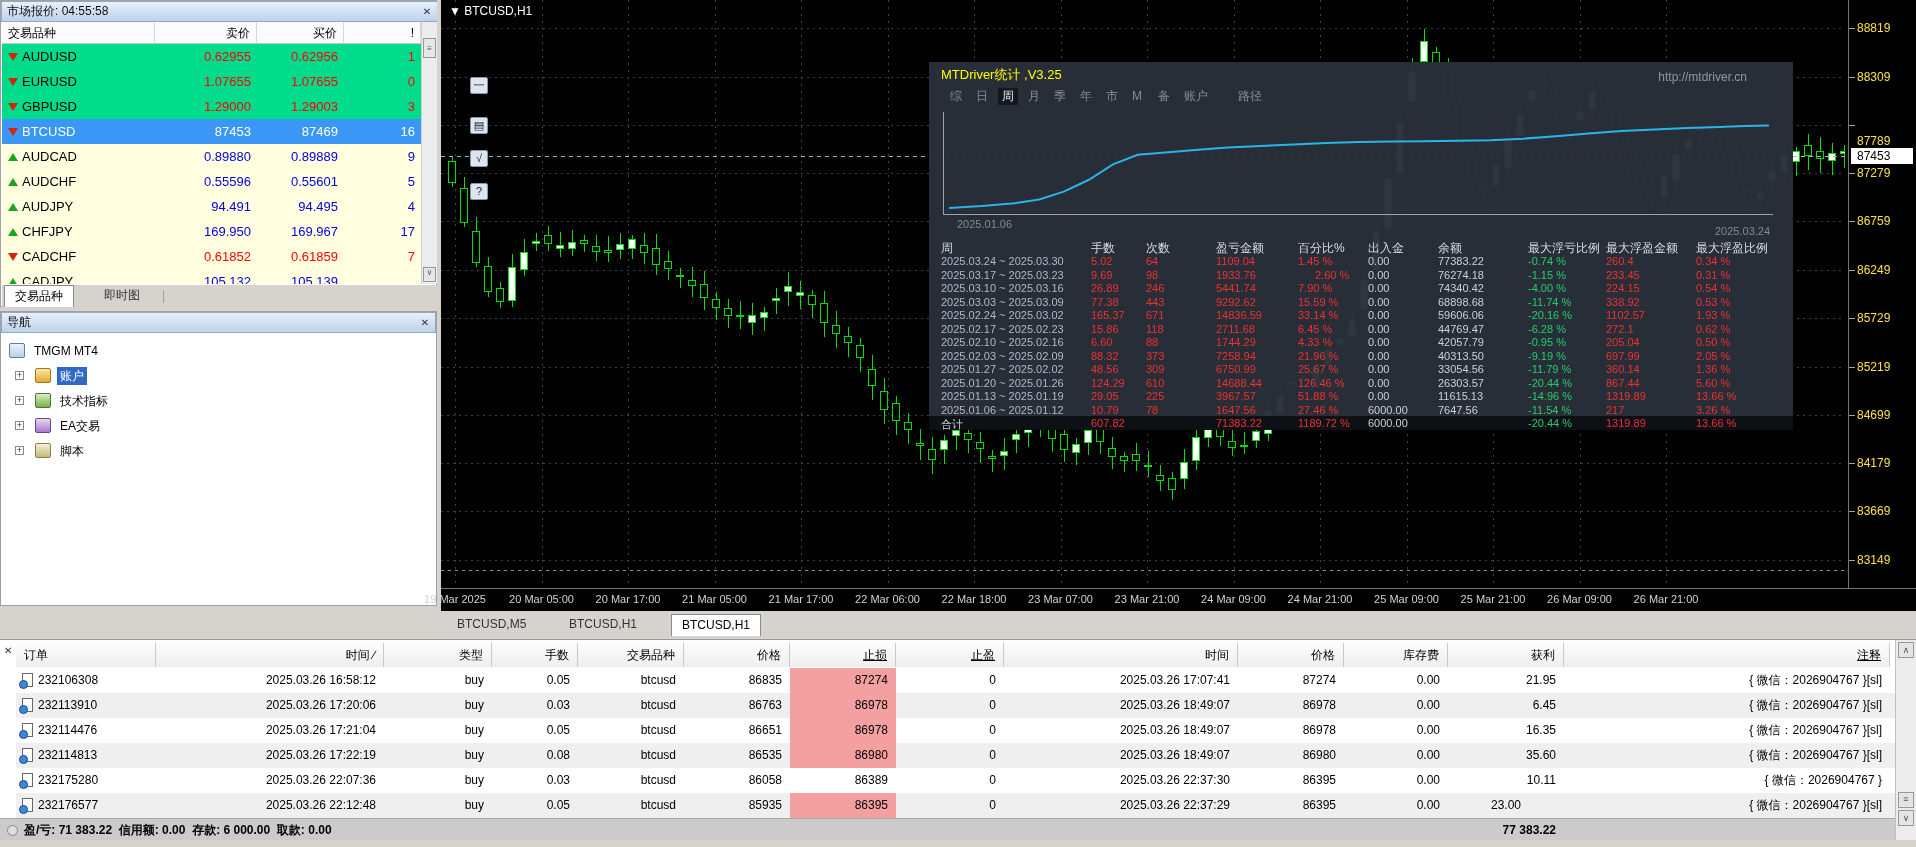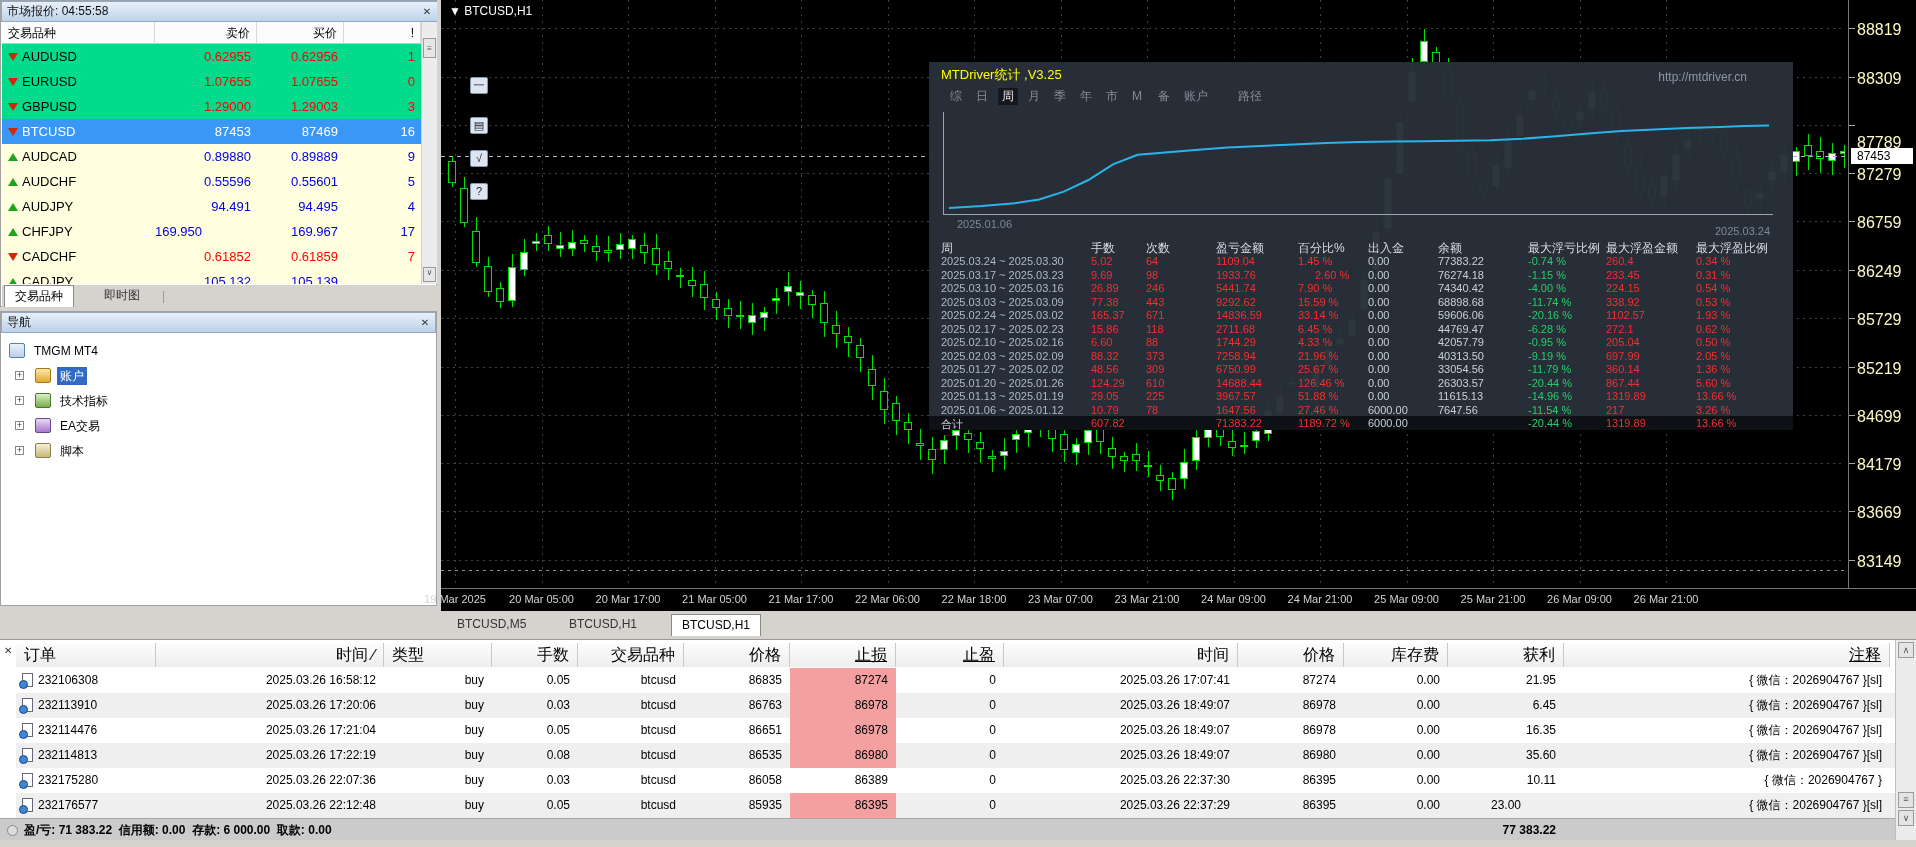--- a/index.html
+++ b/index.html
@@ -55,21 +55,21 @@
   #chart { left:441px; top:0; width:1475px; height:611px; background:#000; }
   #plot { position:absolute; left:0; top:0; width:1404px; height:588px; overflow:hidden; }
   .gridh { position:absolute; left:0; width:1404px; height:1px;
     background:repeating-linear-gradient(90deg,#35454f 0 2px,transparent 2px 6px); }
   .gridv { position:absolute; top:0; width:1px; height:588px;
     background:repeating-linear-gradient(#35454f 0 2px,transparent 2px 7px); }
   .candle-wick { position:absolute; width:1px; background:#00e000; }
   .candle-body { position:absolute; width:8px; border:1px solid #00e000; }
   .bull { background:#fff; } .bear { background:#000; }
   #paxis { position:absolute; left:1407px; top:0; width:68px; height:588px; border-left:1px solid #767676; }
-  .ptick { position:absolute; left:8px; color:#fef9c3; font-size:16px; font-family:"Liberation Sans",sans-serif; }
+  .ptick { position:absolute; left:8px; color:#fde047; font-size:12px; font-family:"Liberation Sans",sans-serif; }
   .ptick-dash { position:absolute; left:0; width:6px; height:1px; background:#9aa; }
   #cur-price { position:absolute; left:2px; width:62px; height:16px; background:#fff; color:#000;
     font-size:12px; line-height:16px; padding-left:6px; }
   #taxis { position:absolute; left:0; top:588px; width:1475px; height:23px; border-top:1px solid #767676;
     background:#000; }
   .ttick { position:absolute; top:4px; transform:translateX(-50%); color:#d0d4d8; font-size:11px; white-space:nowrap; }
   .dashline { position:absolute; left:0; width:1404px; height:1px;
     background:repeating-linear-gradient(90deg,#aab4be 0 4px,transparent 4px 8px); }
   #chart-corner { position:absolute; left:8px; top:4px; color:#fff; font-size:12px; }
   .minibtn { position:absolute; left:29px; width:18px; height:17px; background:#dde6f0;
@@ -87,21 +87,21 @@
   .curve-label { position:absolute; color:#7e8a98; font-size:11px; }
   .st-cell { position:absolute; font-size:11px; white-space:nowrap; }
   .st-hdr { color:#d7dde5; font-size:12px; }
   .st-date { color:#aeb9c8; }
   .st-red { color:#f23030; }
   .st-green { color:#27cc6a; }
   .st-gray { color:#c8d0d8; }
   .st-total-bg { position:absolute; left:0; width:864px; height:14px; background:#0d1014; }
   
   #term { left:0; top:639px; width:1916px; height:201px; background:#fff; border-top:1px solid #9a9a9a; }
-  .t-hdr { position:absolute; top:3px; height:24px; line-height:24px; font-size:16px; color:#000;
+  .t-hdr { position:absolute; top:3px; height:24px; line-height:24px; font-size:12px; color:#000;
     border-right:1px solid #c9c9c9; background:linear-gradient(#fdfdfd,#eee); padding:0 8px; }
   .t-hdr.u { text-decoration:underline; }
   .t-row { position:absolute; left:16px; width:1879px; height:25px; }
   .t-row.odd { background:#efefef;padding-left:37px; }
   .t-cell { position:absolute; top:0; height:25px; line-height:25px; font-size:12px;
     padding:0 8px; white-space:nowrap; }
   .t-cell.slhit { background:#f5a0a0; }
   .doc-ico { position:absolute; left:6px; top:5px; width:11px; height:14px; background:#fff;
     border:1px solid #667; }
   .doc-ico::after { content:''; position:absolute; left:-4px; bottom:-3px; width:7px; height:7px;
@@ -175,21 +175,21 @@
         <div class="mw-row mw-cream" style="top: 172px;">
           <div class="arr up"></div>
           <div class="mw-cell" style="left: 20px; width: 130px;">AUDJPY</div>
           <div class="mw-cell num-blue" style="left: 153px; width: 96px; text-align: right;">94.491</div>
           <div class="mw-cell num-blue" style="left: 255px; width: 81px; text-align: right;">94.495</div>
           <div class="mw-cell num-blue" style="left: 342px; width: 71px; text-align: right;">4</div>
         </div>
         <div class="mw-row mw-cream" style="top: 197px;">
           <div class="arr up"></div>
           <div class="mw-cell" style="left: 20px; width: 130px;">CHFJPY</div>
-          <div class="mw-cell num-blue" style="left: 153px; width: 96px; text-align: left;">169.950</div>
+          <div class="mw-cell num-blue" style="left: 153px; width: 96px; text-align: right;">169.950</div>
           <div class="mw-cell num-blue" style="left: 255px; width: 81px; text-align: right;">169.967</div>
           <div class="mw-cell num-blue" style="left: 342px; width: 71px; text-align: right;">17</div>
         </div>
         <div class="mw-row mw-cream" style="top: 222px;">
           <div class="arr down"></div>
           <div class="mw-cell" style="left: 20px; width: 130px;">CADCHF</div>
           <div class="mw-cell num-red" style="left: 153px; width: 96px; text-align: right;">0.61852</div>
           <div class="mw-cell num-red" style="left: 255px; width: 81px; text-align: right;">0.61859</div>
           <div class="mw-cell num-red" style="left: 342px; width: 71px; text-align: right;">7</div>
         </div>
@@ -764,21 +764,21 @@
       <div class="tab" style="left: 6px; top: 3px;">BTCUSD,M5</div>
       <div class="tab" style="left: 118px; top: 3px;">BTCUSD,H1</div>
       <div class="tab active" style="left: 230px; top: 3px;">BTCUSD,H1</div>
     </div>
 
   <div id="term" class="abs">
     <div id="term-close">✕</div>
     <div id="t-header">
         <div class="t-hdr" style="left: 16px; width: 140px; text-align: left;">订单</div>
         <div class="t-hdr" style="left: 156px; width: 228px; text-align: right;">时间 ∕</div>
-        <div class="t-hdr" style="left: 384px; width: 108px; ">类型</div>
+        <div class="t-hdr" style="left: 384px; width: 108px; text-align: right;">类型</div>
         <div class="t-hdr" style="left: 492px; width: 86px; text-align: right;">手数</div>
         <div class="t-hdr" style="left: 578px; width: 106px; text-align: right;">交易品种</div>
         <div class="t-hdr" style="left: 684px; width: 106px; text-align: right;">价格</div>
         <div class="t-hdr u" style="left: 790px; width: 106px; text-align: right;">止损</div>
         <div class="t-hdr u" style="left: 896px; width: 108px; text-align: right;">止盈</div>
         <div class="t-hdr" style="left: 1004px; width: 234px; text-align: right;">时间</div>
         <div class="t-hdr" style="left: 1238px; width: 106px; text-align: right;">价格</div>
         <div class="t-hdr" style="left: 1344px; width: 104px; text-align: right;">库存费</div>
         <div class="t-hdr" style="left: 1448px; width: 116px; text-align: right;">获利</div>
         <div class="t-hdr u" style="left: 1564px; width: 326px; text-align: right;">注释</div>

